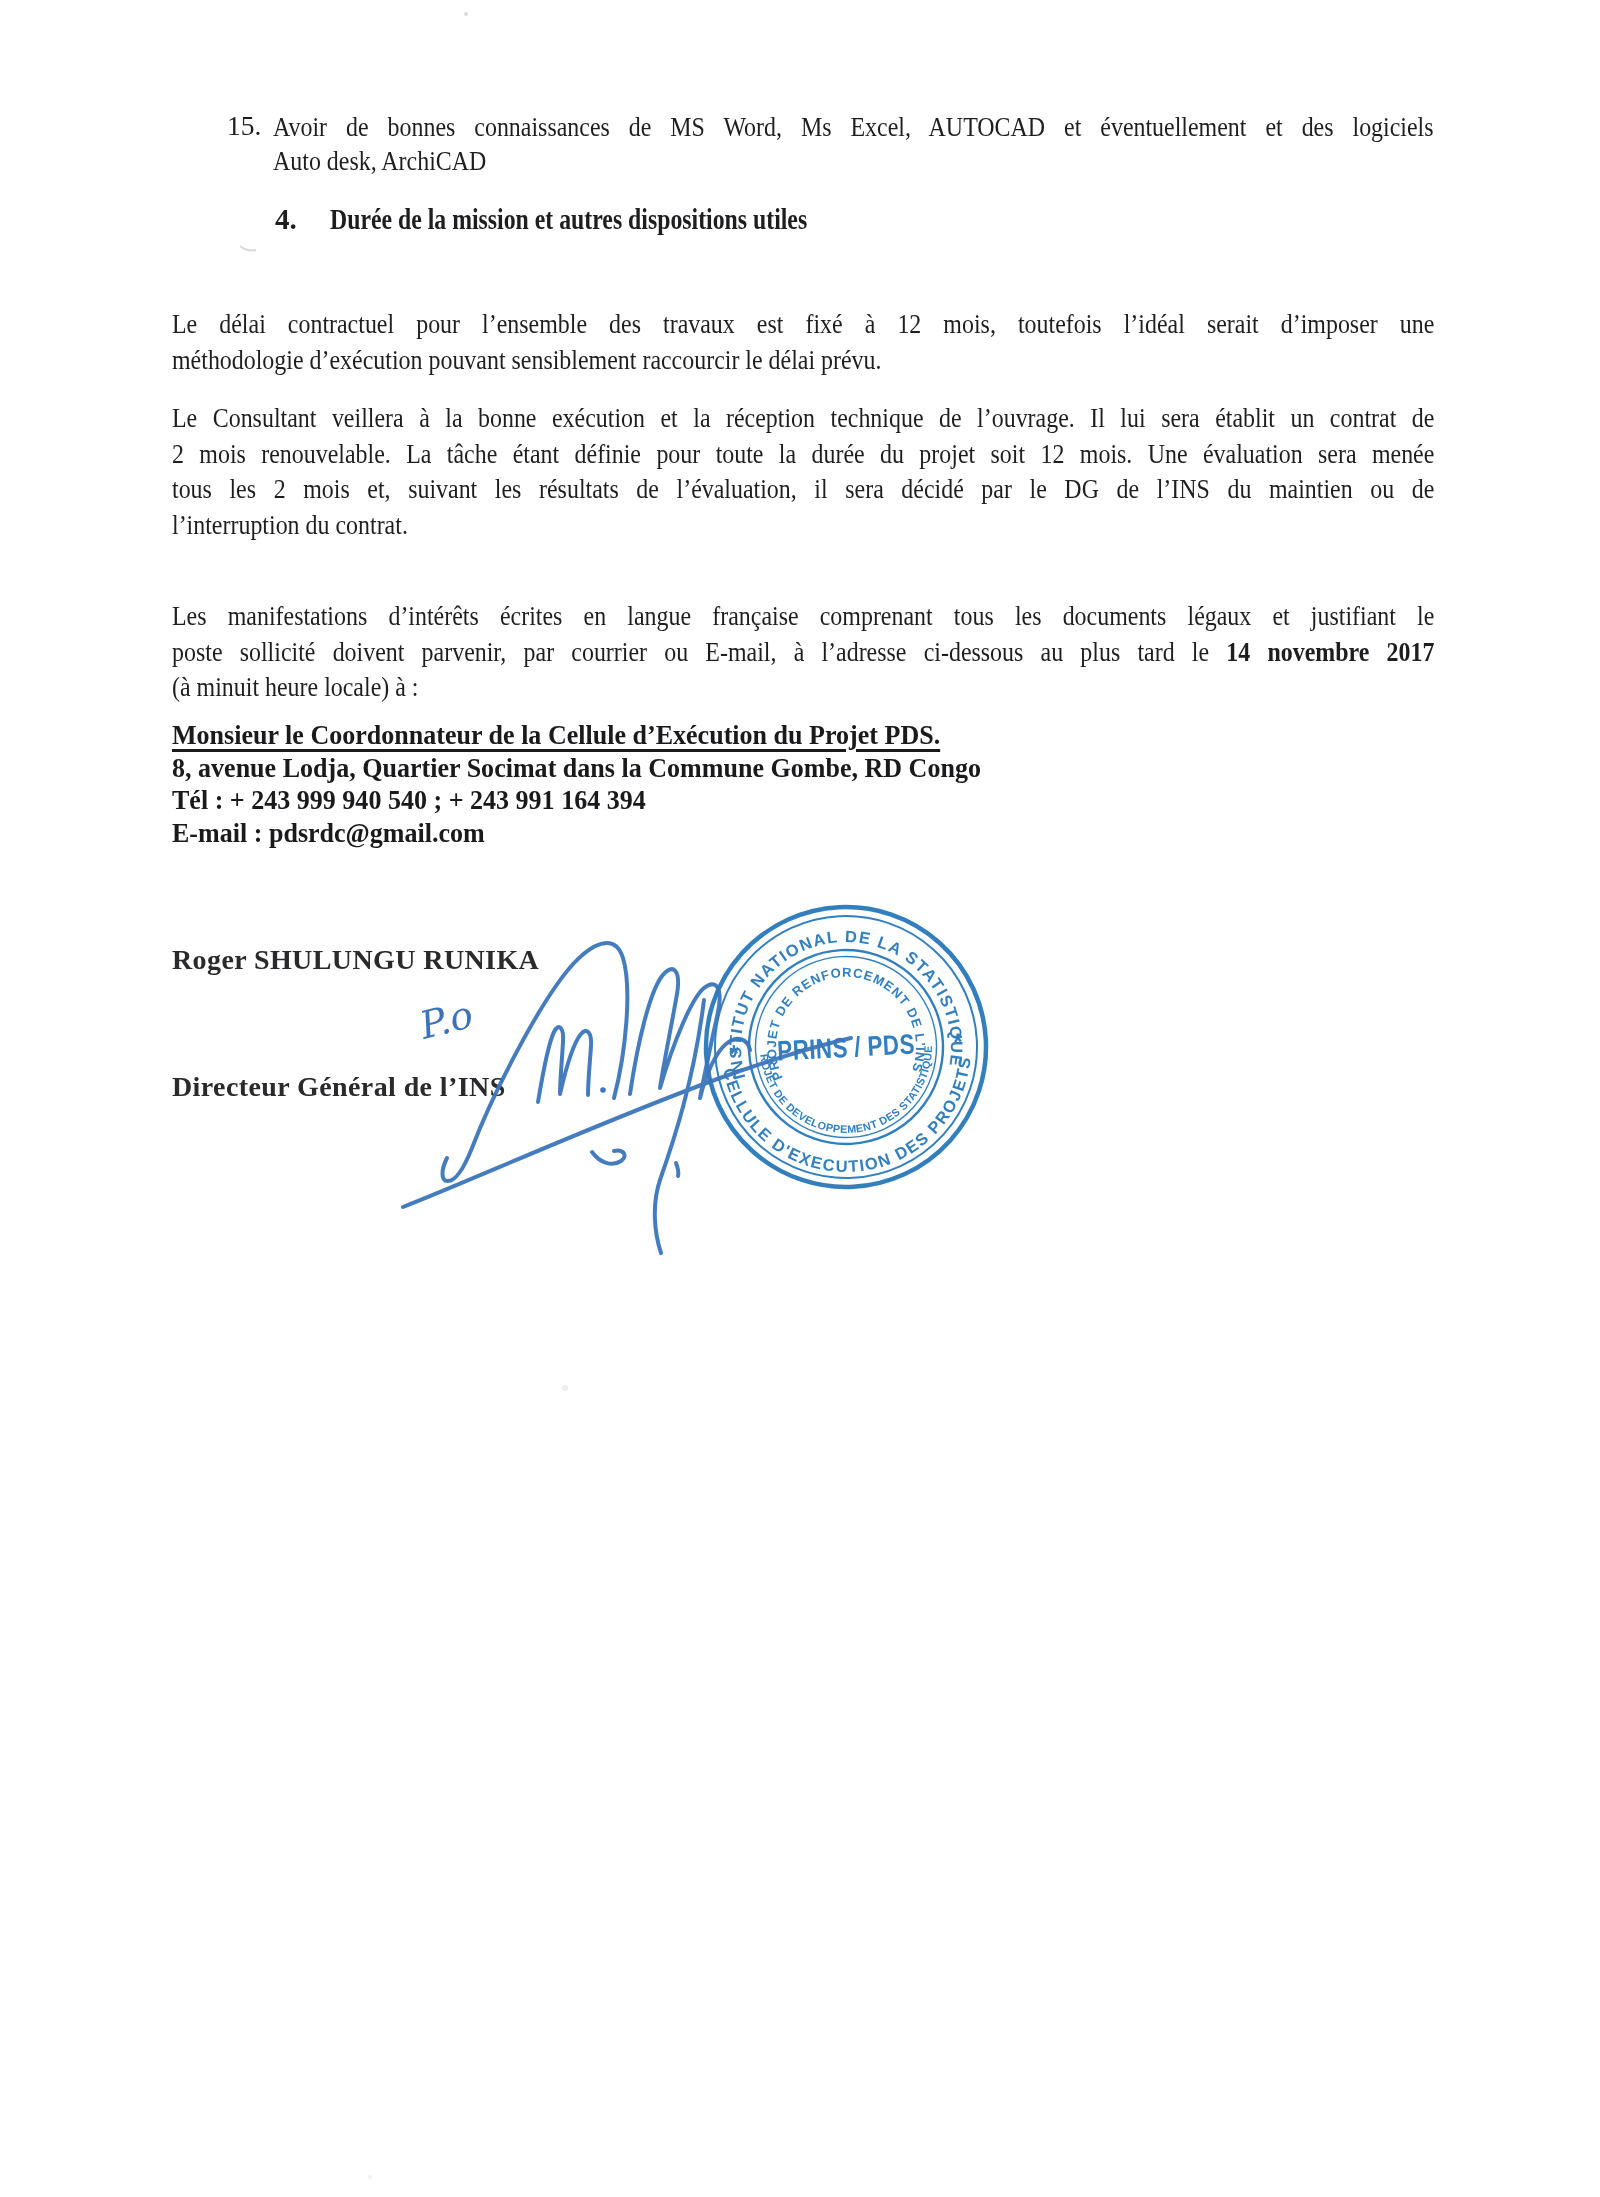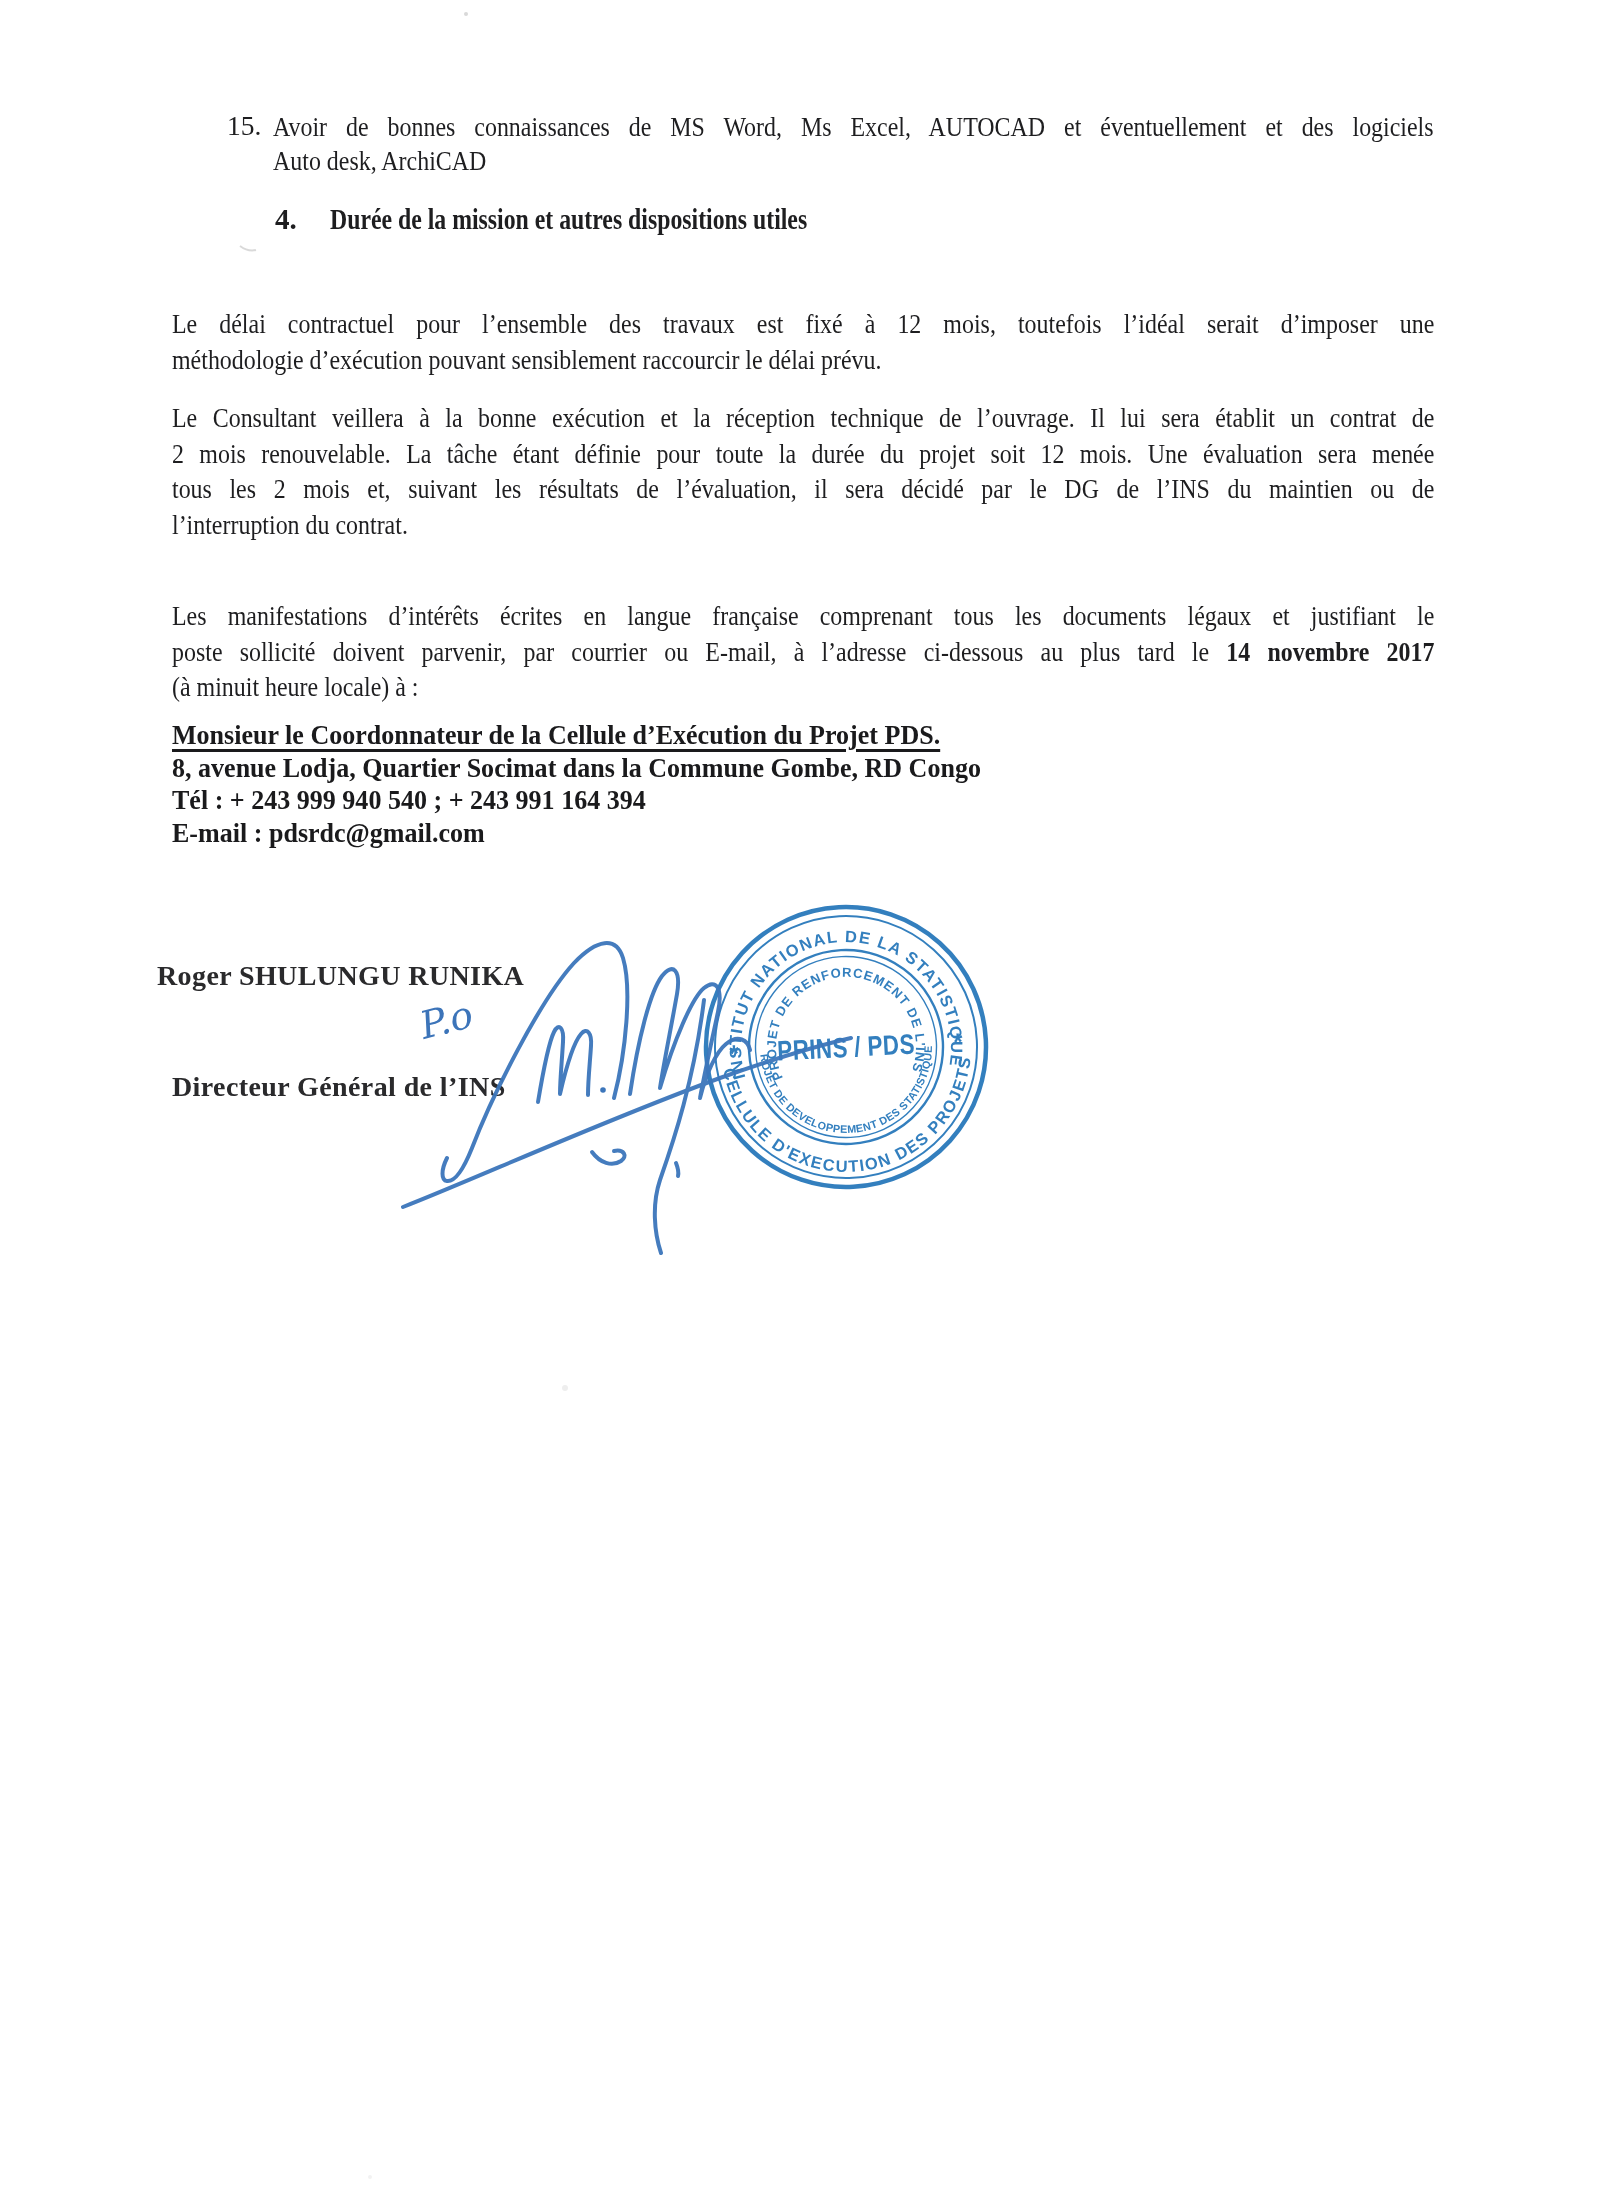--- a/index.html
+++ b/index.html
@@ -68,21 +68,21 @@
     <div class="plain">(à minuit heure locale) à :</div>
   </div>
 
   <div class="abs contact" style="left:172px;top:719px;width:1100px;">
     <div class="u">Monsieur le Coordonnateur de la Cellule d’Exécution du Projet PDS.</div>
     <div>8, avenue Lodja, Quartier Socimat dans la Commune Gombe, RD Congo</div>
     <div>Tél : + 243 999 940 540 ; + 243 991 164 394</div>
     <div>E-mail : pdsrdc@gmail.com</div>
   </div>
 
-  <div class="abs signame" style="left:157px;top:944px;margin-top:16px;">Roger SHULUNGU RUNIKA</div>
+  <div class="abs signame" style="left:172px;top:944px;">Roger SHULUNGU RUNIKA</div>
   <div class="abs signame" style="left:172px;top:1071px;">Directeur Général de l’INS</div>
   <div class="abs po-note" style="left:420px;top:998px;">P.o</div>
 
   <svg id="ink" width="1600" height="2197" viewBox="0 0 1600 2197">
     <defs>
       <path id="arcOT" d="M -98.7 35.9 A 105 105 0 1 1 98.7 35.9"></path>
       <path id="arcOB" d="M -123.1 21.7 A 125 125 0 0 0 123.1 21.7"></path>
       <path id="arcIT" d="M -63.4 29.6 A 70 70 0 1 1 63.4 29.6"></path>
       <path id="arcIB" d="M -86 0 A 86 86 0 0 0 86 0"></path>
     </defs>

